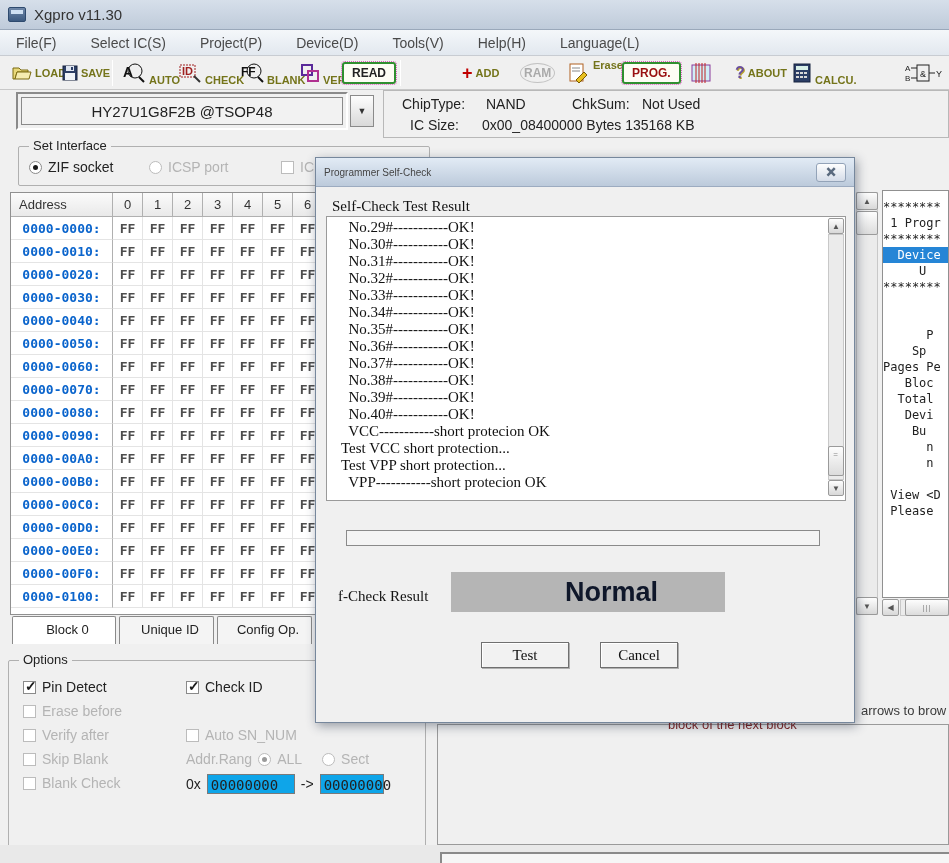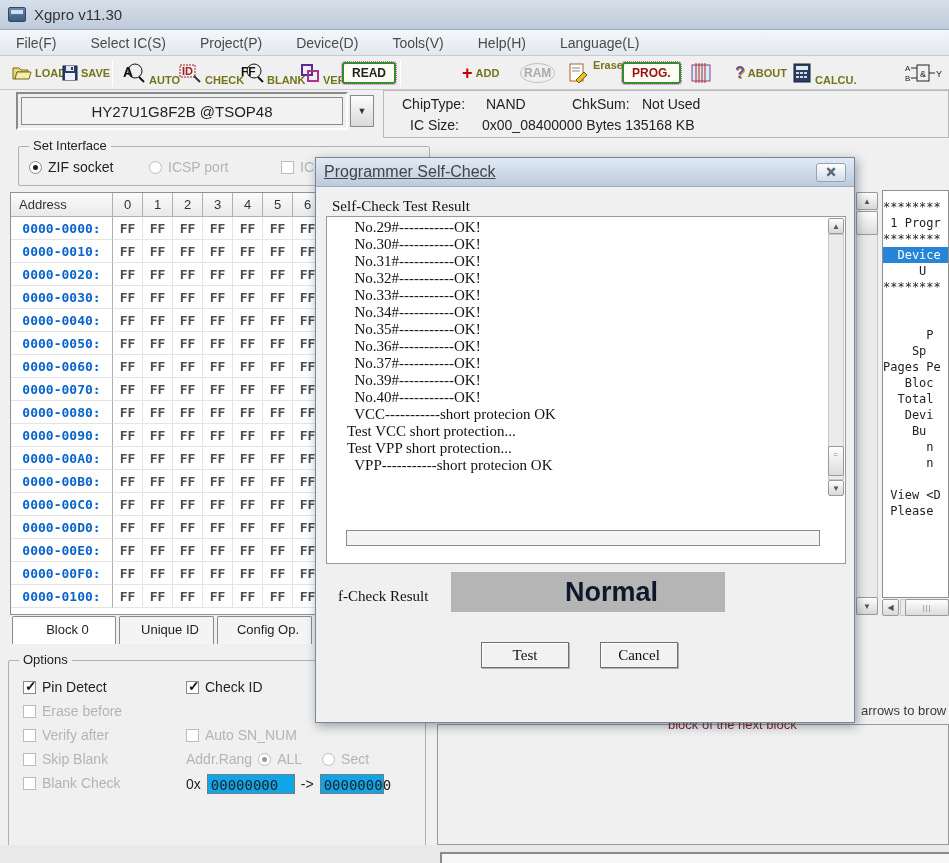--- a/index.html
+++ b/index.html
@@ -96,27 +96,27 @@
   .tabbar { position:absolute; left:12px; top:616px; height:28px; display:flex; }
   .tab { border:1px solid #8a8a8a; border-bottom:none; background:#f4f4f4; font-size:13px; color:#222;
     padding:5px 0 0 7px; text-align:center; border-radius:2px 2px 0 0; margin-right:3px; }
   .tab.active { background:#fff; height:28px; z-index:2; }
 
   
   .dialog { position:absolute; left:315px; top:157px; width:540px; height:566px;
     background:#f0f0f0; border:1px solid #76879c; box-shadow:2px 3px 10px rgba(40,50,70,.45); z-index:20; }
   .dlg-title { height:29px; background:linear-gradient(#e2ebf5,#bccadb); border-bottom:1px solid #9cabc0;
     display:flex; align-items:center; padding:0 8px; }
-  .dlg-title-text { font-size:16px; color:#444; flex:1;text-decoration:underline; }
+  .dlg-title-text { font-size:10px; color:#444; flex:1; }
   .dlg-close { width:30px; height:19px; background:linear-gradient(#fefefe,#d4dce8); border:1px solid #93a3b8;
     border-radius:3px; display:flex; align-items:center; justify-content:center;
     font-size:12px; font-weight:bold; color:#5a6a7e; }
   .dlg-sub { position:absolute; left:16px; top:40px; font-family:"Liberation Serif",serif; font-size:15px; color:#111; }
-  .dlg-list { position:absolute; left:10px; top:58px; width:520px; height:348px; background:#fff;
-    border:1px solid #9a9a9a; overflow:hidden; font-family:"Liberation Serif",serif; font-size:15px; color:#111; padding:2px 0 0 20px; }
+  .dlg-list { position:absolute; left:10px; top:58px; width:520px; height:285px; background:#fff;
+    border:1px solid #9a9a9a; overflow:hidden; font-family:"Liberation Serif",serif; font-size:15px; color:#111; padding:2px 0 0 14px; }
   .dlg-line { white-space:pre; line-height:17px; height:17px; }
   .dlg-progress { position:absolute; left:30px; top:372px; width:474px; height:16px;
     background:#f4f4f4; border:1px solid #8a8a8a; }
   .dlg-result-label { position:absolute; left:22px; top:430px; font-family:"Liberation Serif",serif; font-size:15px; color:#111; }
   .dlg-result-box { position:absolute; left:135px; top:414px; width:274px; height:40px; background:#b5b5b5;
     display:flex; align-items:center; justify-content:center; }
   .dlg-result-text { font-size:27px; font-weight:bold; color:#0f172a;margin-left:47px; }
   .dlg-btn { position:absolute; height:26px; background:#f2f2f2; border:1px solid #707070;
     box-shadow:inset 1px 1px 0 #fff, 1px 1px 0 #b0b0b0; font-family:"Liberation Serif",serif;
     font-size:15px; color:#111; text-align:center; line-height:24px; }
@@ -580,20 +580,21 @@
     <div class="dlg-list">
         <div class="dlg-line">  No.29#-----------OK!</div>
         <div class="dlg-line">  No.30#-----------OK!</div>
         <div class="dlg-line">  No.31#-----------OK!</div>
         <div class="dlg-line">  No.32#-----------OK!</div>
         <div class="dlg-line">  No.33#-----------OK!</div>
         <div class="dlg-line">  No.34#-----------OK!</div>
         <div class="dlg-line">  No.35#-----------OK!</div>
         <div class="dlg-line">  No.36#-----------OK!</div>
         <div class="dlg-line">  No.37#-----------OK!</div>
+        <div class="dlg-line">  No.38#-----------OK!</div>
         <div class="dlg-line">  No.39#-----------OK!</div>
         <div class="dlg-line">  No.40#-----------OK!</div>
         <div class="dlg-line">  VCC-----------short protecion OK</div>
         <div class="dlg-line">Test VCC short protection...</div>
         <div class="dlg-line">Test VPP short protection...</div>
         <div class="dlg-line">  VPP-----------short protecion OK</div>
       </div>
 
     <div class="sb-btn" style="left:512px;top:60px;width:16px;height:16px">▲</div>
     <div class="sb-track" style="left:512px;top:76px;width:16px;height:246px"></div>

